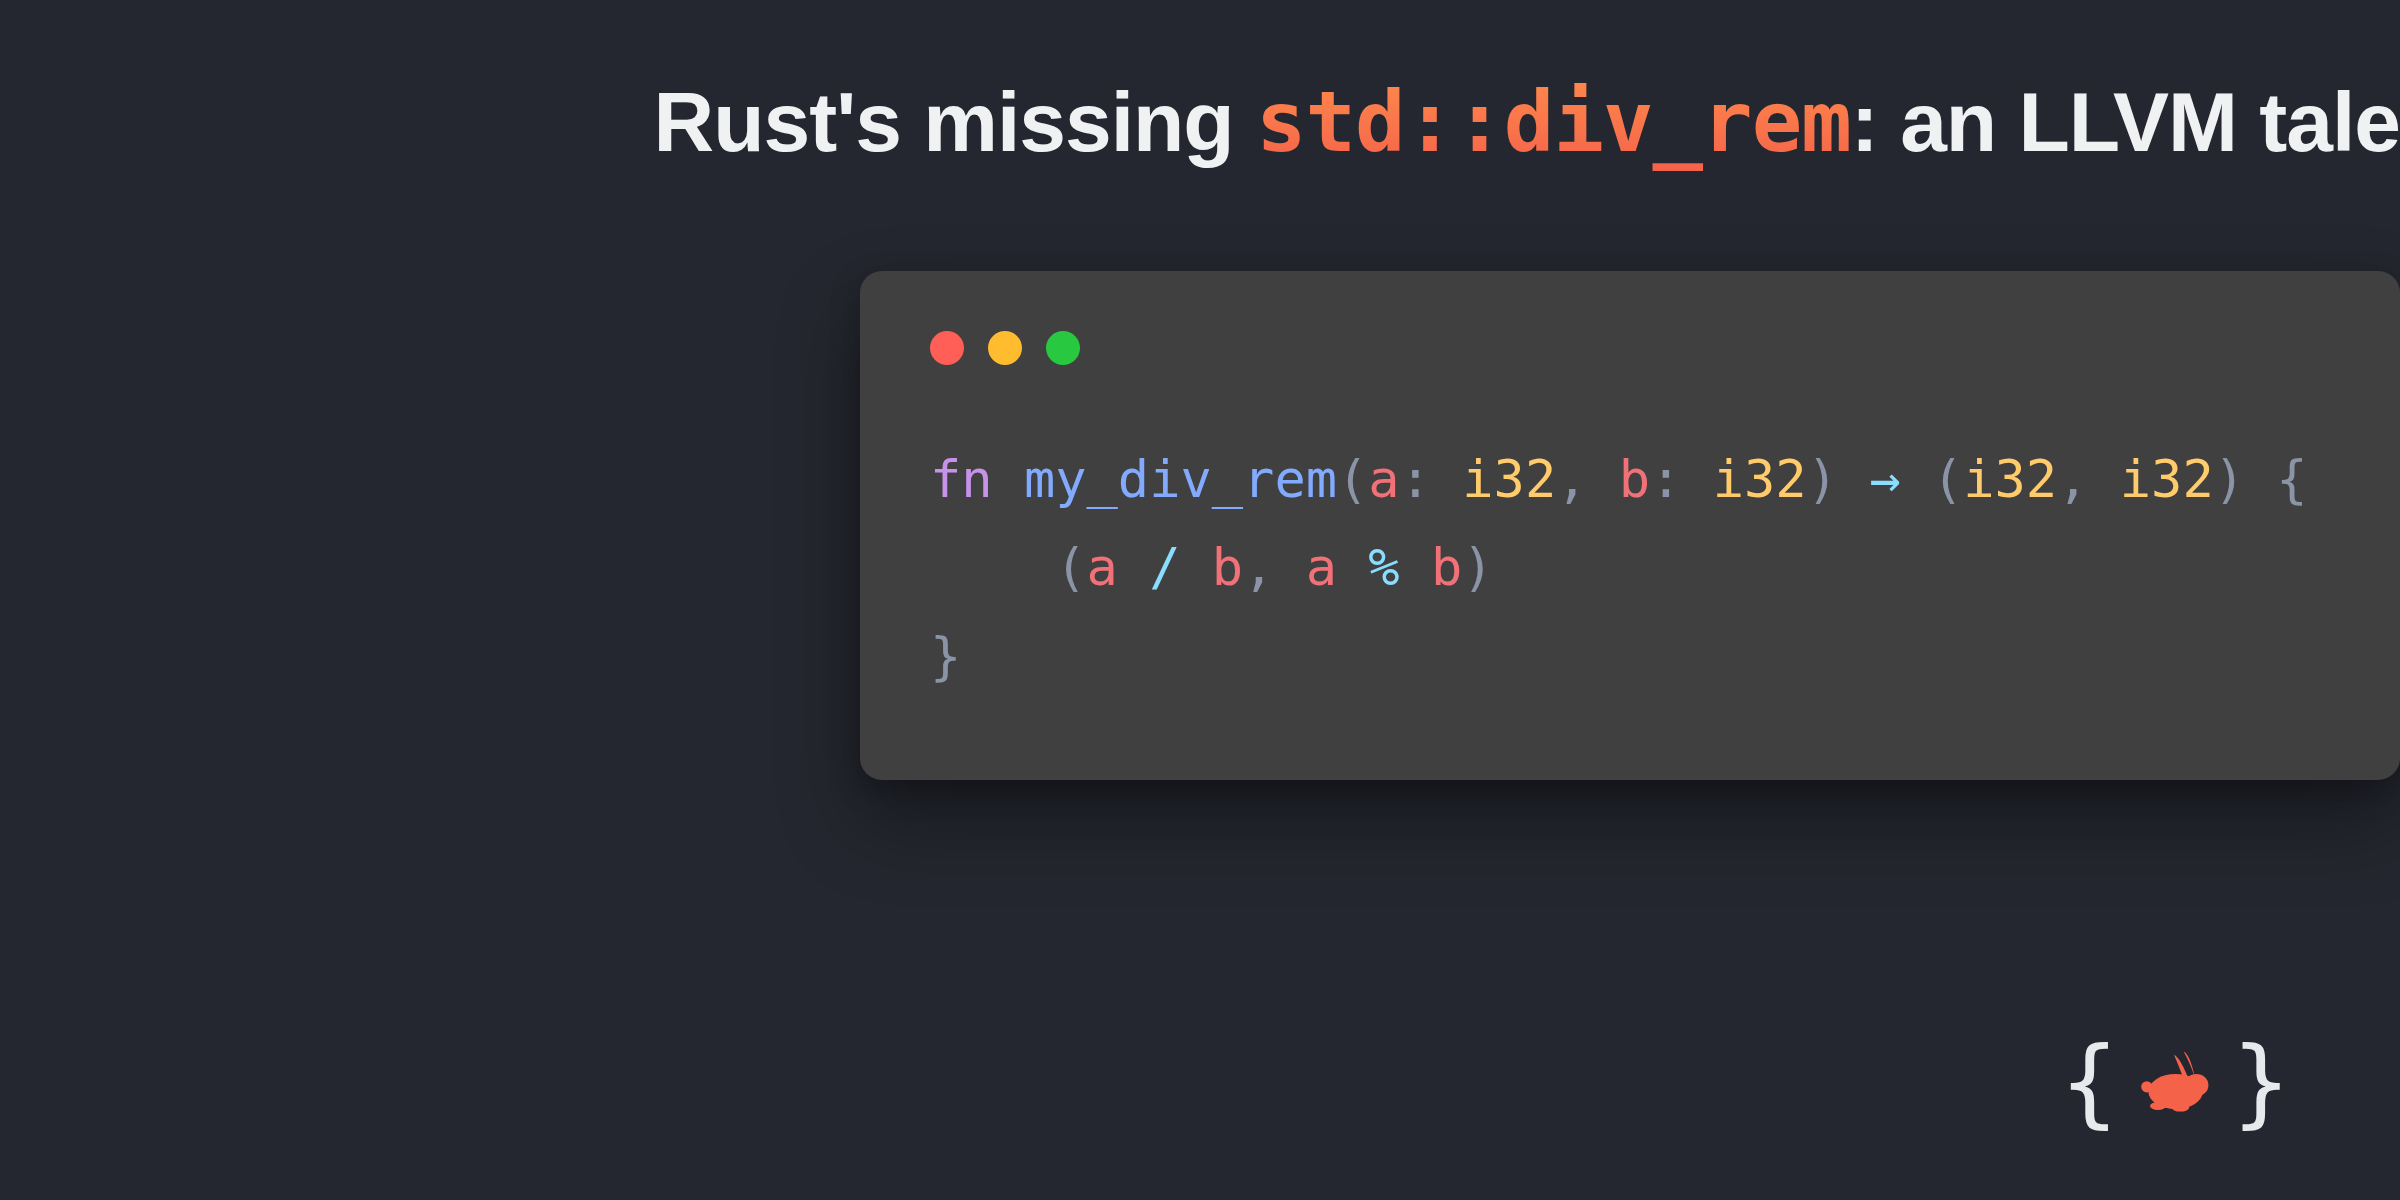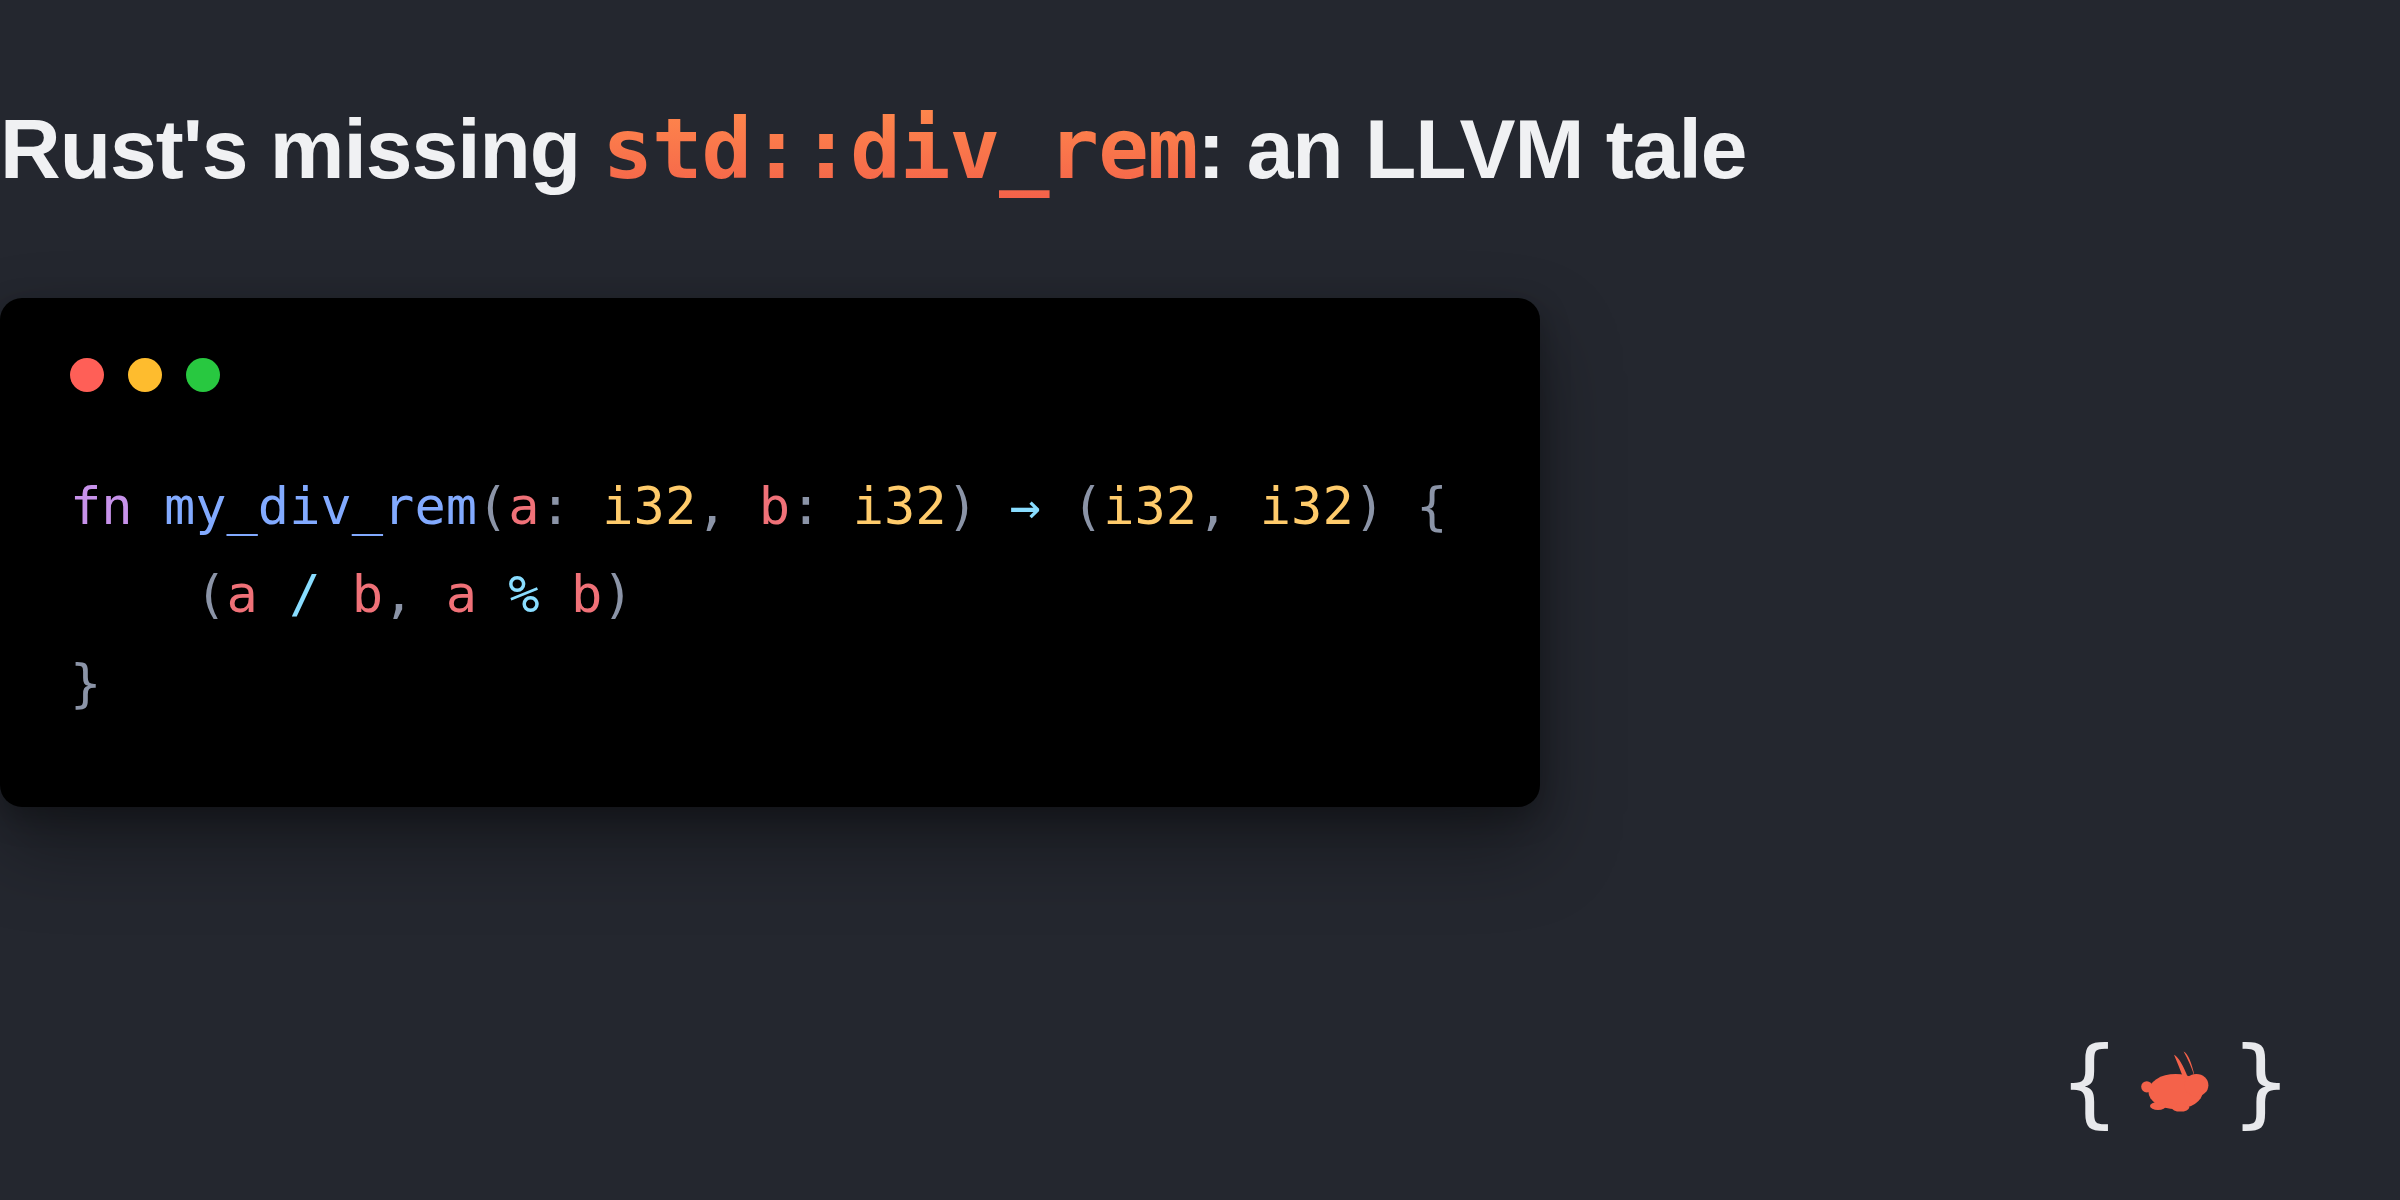--- a/index.html
+++ b/index.html
@@ -9,42 +9,42 @@
     background: #24272f;
     font-family: -apple-system, BlinkMacSystemFont, "Segoe UI", Helvetica, Arial, sans-serif;
     overflow: hidden;
     position: relative;
   }
   .container {
     width: 100%;
     height: 100%;
     display: flex;
     flex-direction: column;
-    align-items: flex-start;
-    padding-top: 100px;
+    align-items: flex-end;
+    padding-top: 73px;
   }
   .title {
     font-size: 84px;
     font-weight: 700;
     color: #f0f1f3;
     text-align: center;
     letter-spacing: -1px;
   }
   .title .code-inline {
     font-family: "SF Mono", Menlo, Monaco, Consolas, monospace;
     font-weight: 700;
     background: linear-gradient(180deg, #ff8a4c 0%, #f4624a 100%);
     -webkit-background-clip: text;
     background-clip: text;
     color: transparent;
   }
   .codeblock {
     margin-top: 100px;
     width: 1540px;
-    background: #000000;
+    background: #404040;
     border-radius: 22px;
     padding: 60px 70px 80px 70px;
     box-shadow: 0 40px 80px rgba(0,0,0,0.35), 0 10px 30px rgba(0,0,0,0.25);
   }
   .traffic {
     display: flex;
     gap: 24px;
     margin-bottom: 70px;
   }
   .dot {

